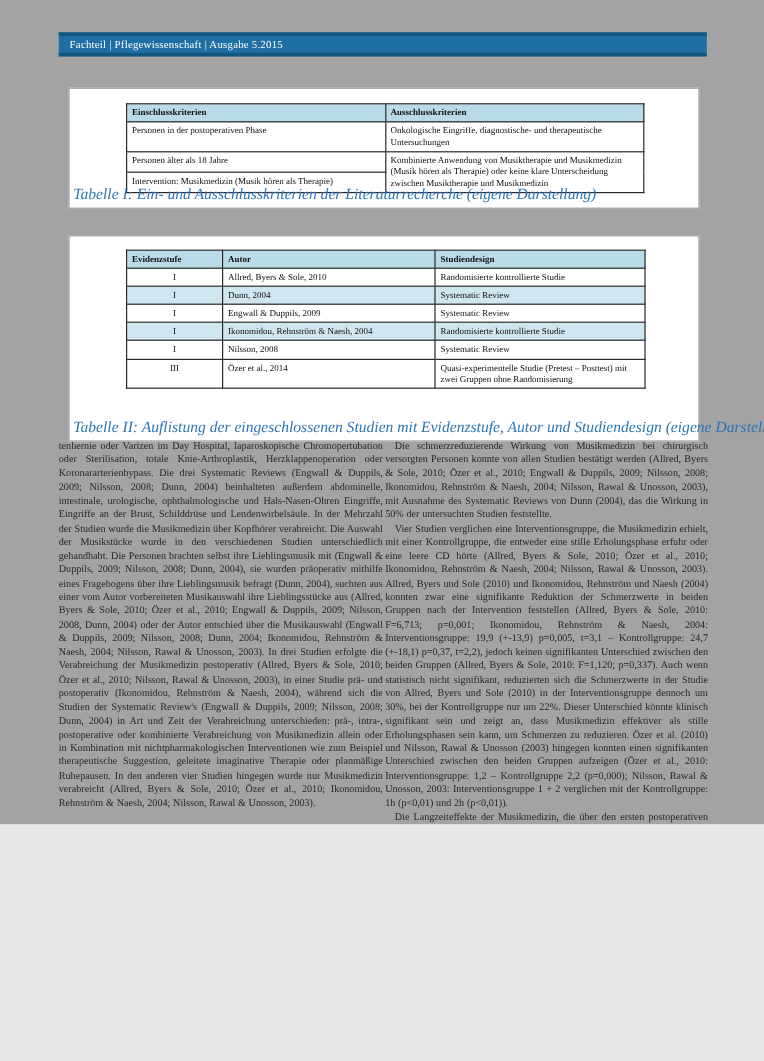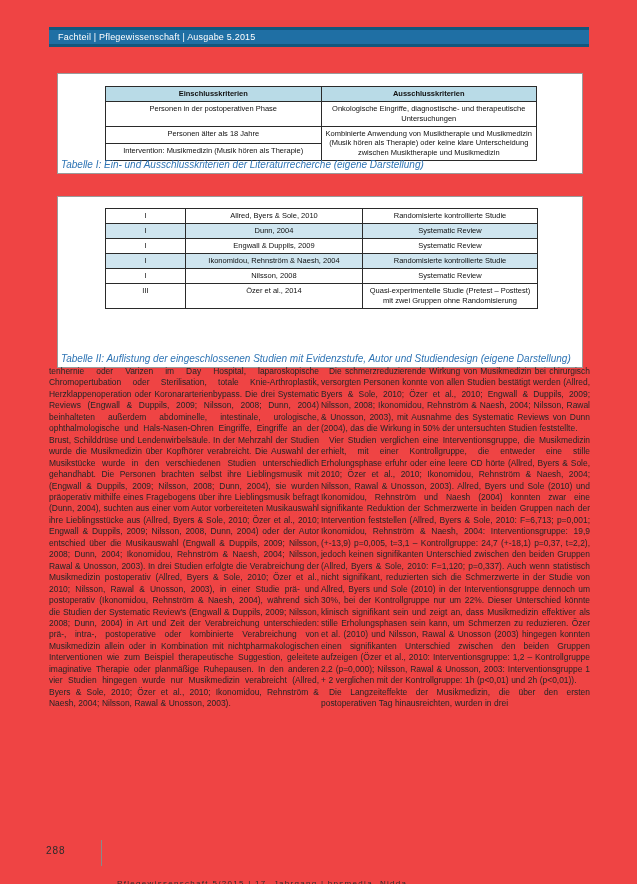--- a/index.html
+++ b/index.html
@@ -1,18 +1,18 @@
 <!DOCTYPE html>
 <html><head>
 <meta charset="utf-8">
 <style>
   html,body { margin:0; padding:0; background:#e8e8e8; }
   #page {
-    position:relative; width:637px; height:884px; background:#ef4444;
-    font-family:Liberation Sans, sans-serif; overflow:hidden; margin:0 auto;
+    position:relative; width:637px; height:687px; background:#a3a3a3;
+    font-family:Liberation Serif, serif; overflow:hidden; margin:0 auto;
   }
 
   
   .header-bar {
     position:absolute; left:49px; top:27px; width:540px; height:14px;
     background:#1f6fa4; border-top:3px solid #14577d; border-bottom:3px solid #14577d;
     box-sizing:content-box;
   }
   .header-bar span {
     display:block; color:#ffffff; font-size:9px; line-height:14px; padding-left:9px;
@@ -23,27 +23,27 @@
   .tbl-block { position:absolute; left:57px; width:524px; border:1px solid #9a9a9a; background:#fff; }
   #tbl-block-1 { top:73px;  height:99px; }
   #tbl-block-2 { top:196px; height:170px; }
 
   table.datatable {
     position:absolute; left:47px; border-collapse:collapse; width:432px;
     font-size:7.5px; line-height:9.6px; color:#101010; table-layout:fixed;
   }
   #table1 { top:12px; }
   #table2 { top:11px; }
-  .datatable th, .datatable td { border:1px solid #2a2a2a; padding:2px 4px 2.5px 4px; vertical-align:top; text-align:center; }
+  .datatable th, .datatable td { border:1px solid #2a2a2a; padding:2px 4px 2.5px 4px; vertical-align:top; text-align:left; }
   .datatable th { background:#b9dbe7; font-weight:bold; }
   tr.alt td { background:#cfe5ef; }
   td.num { text-align:center; }
 
   .tbl-caption {
-    position:absolute; left:3px; bottom:3px; font-size:10px; font-style:italic;
+    position:absolute; left:3px; bottom:3px; font-size:13px; font-style:italic;
     color:#2e74b4; white-space:nowrap;
   }
 
   
   .body-col { position:absolute; top:366px; }
   #col-left  { left:49px;  width:270px; }
   #col-right { left:321px; width:269px; }
   .body-col p {
     margin:0; font-size:8.45px; line-height:11.45px; text-align:justify;
     color:#262626; word-spacing:0.2px;
@@ -100,20 +100,25 @@
   </div>
 
   <div class="tbl-block" id="tbl-block-2">
     <table class="datatable" id="table2">
       <colgroup>
           <col style="width:80px">
           <col style="width:177px">
           <col style="width:175px">
         </colgroup>
       <tbody>
+          <tr>
+        <th>Evidenzstufe</th>
+        <th>Autor</th>
+        <th>Studiendesign</th>
+      </tr>
       <tr>
         <td class="num">I</td>
         <td>Allred, Byers &amp; Sole, 2010</td>
         <td>Randomisierte kontrollierte Studie</td>
       </tr>
       <tr class="alt">
         <td class="num">I</td>
         <td>Dunn, 2004</td>
         <td>Systematic Review</td>
       </tr>

